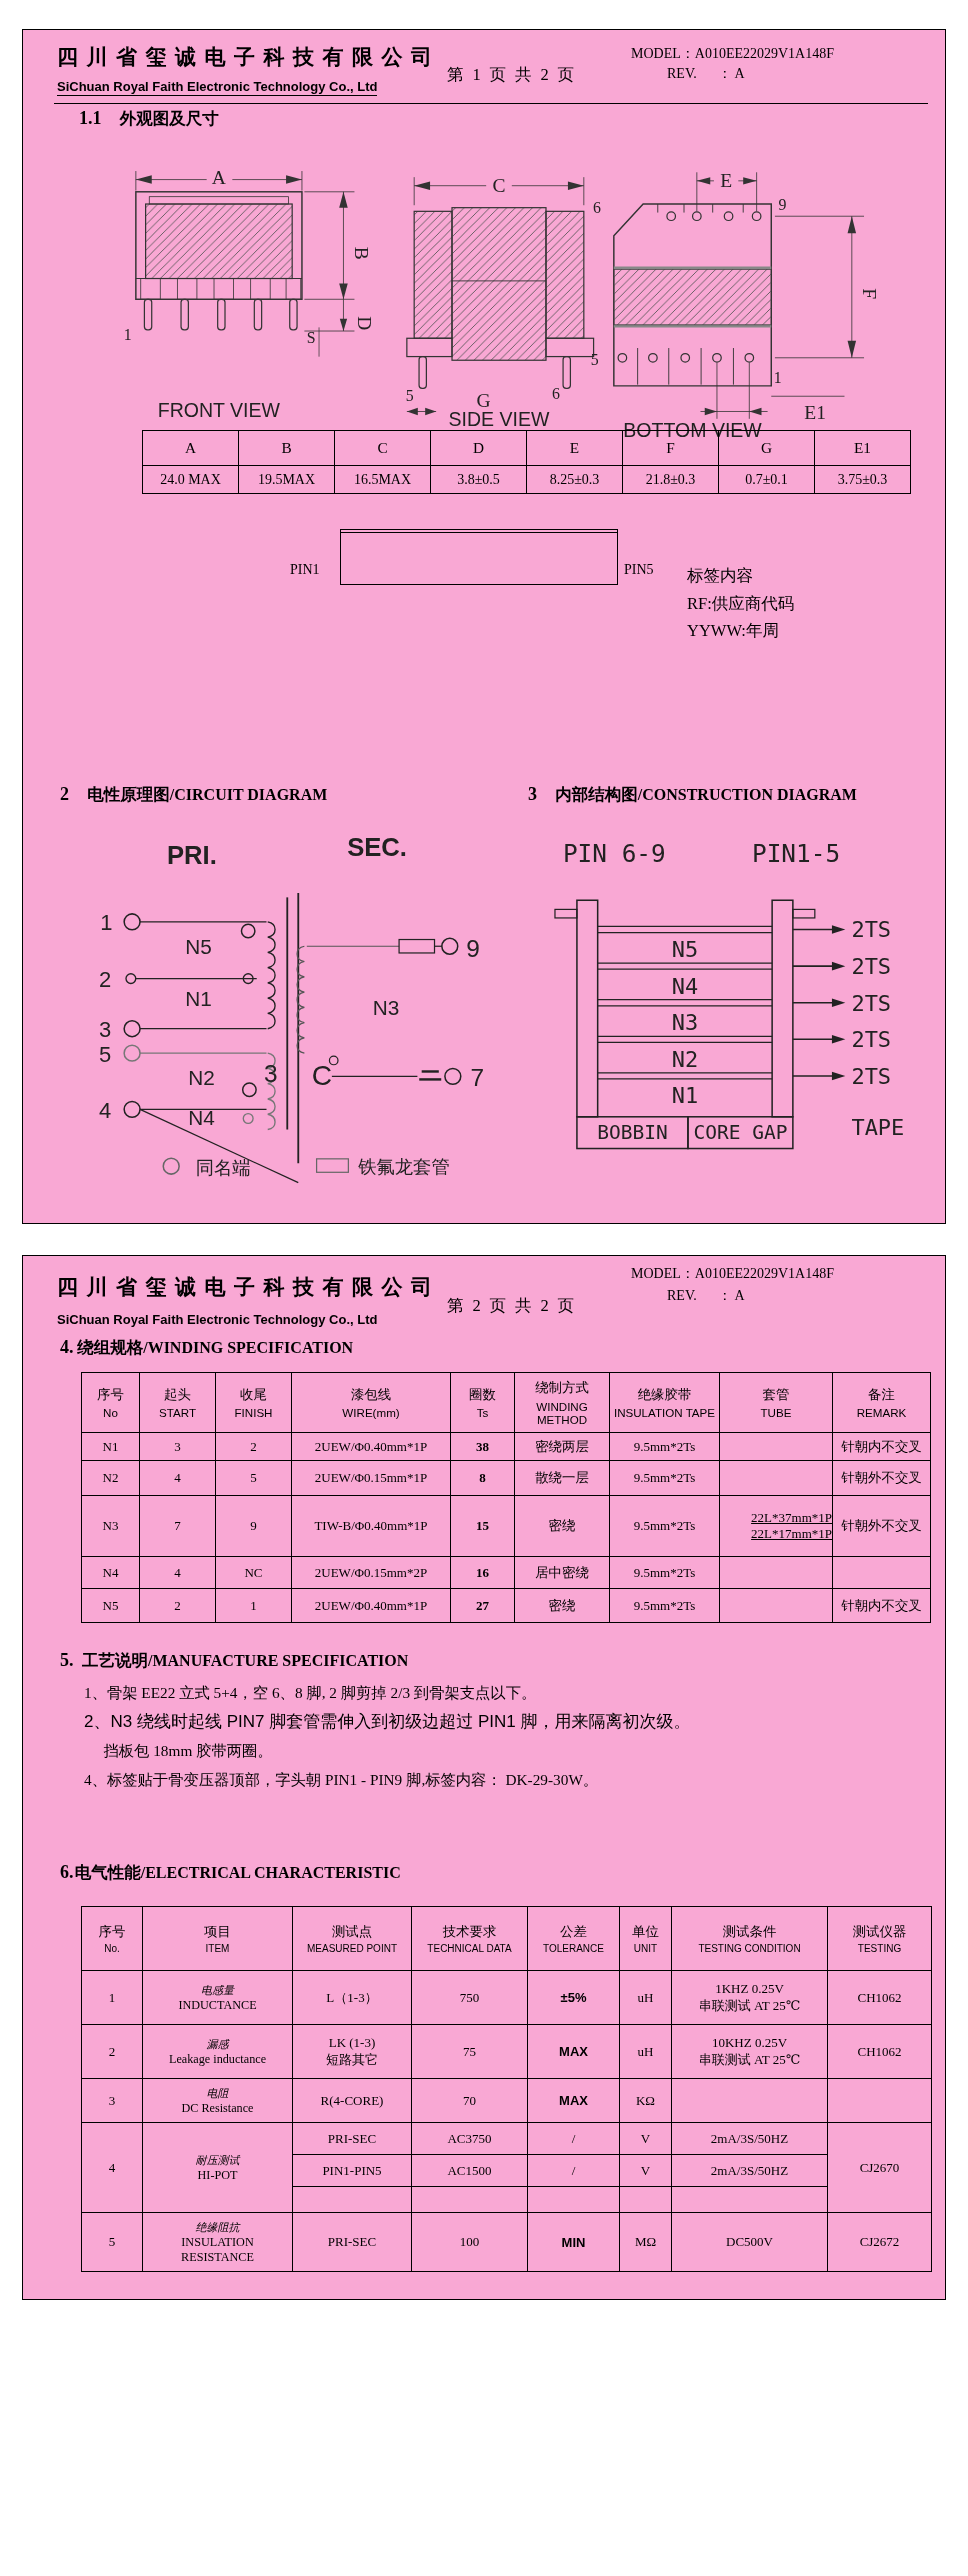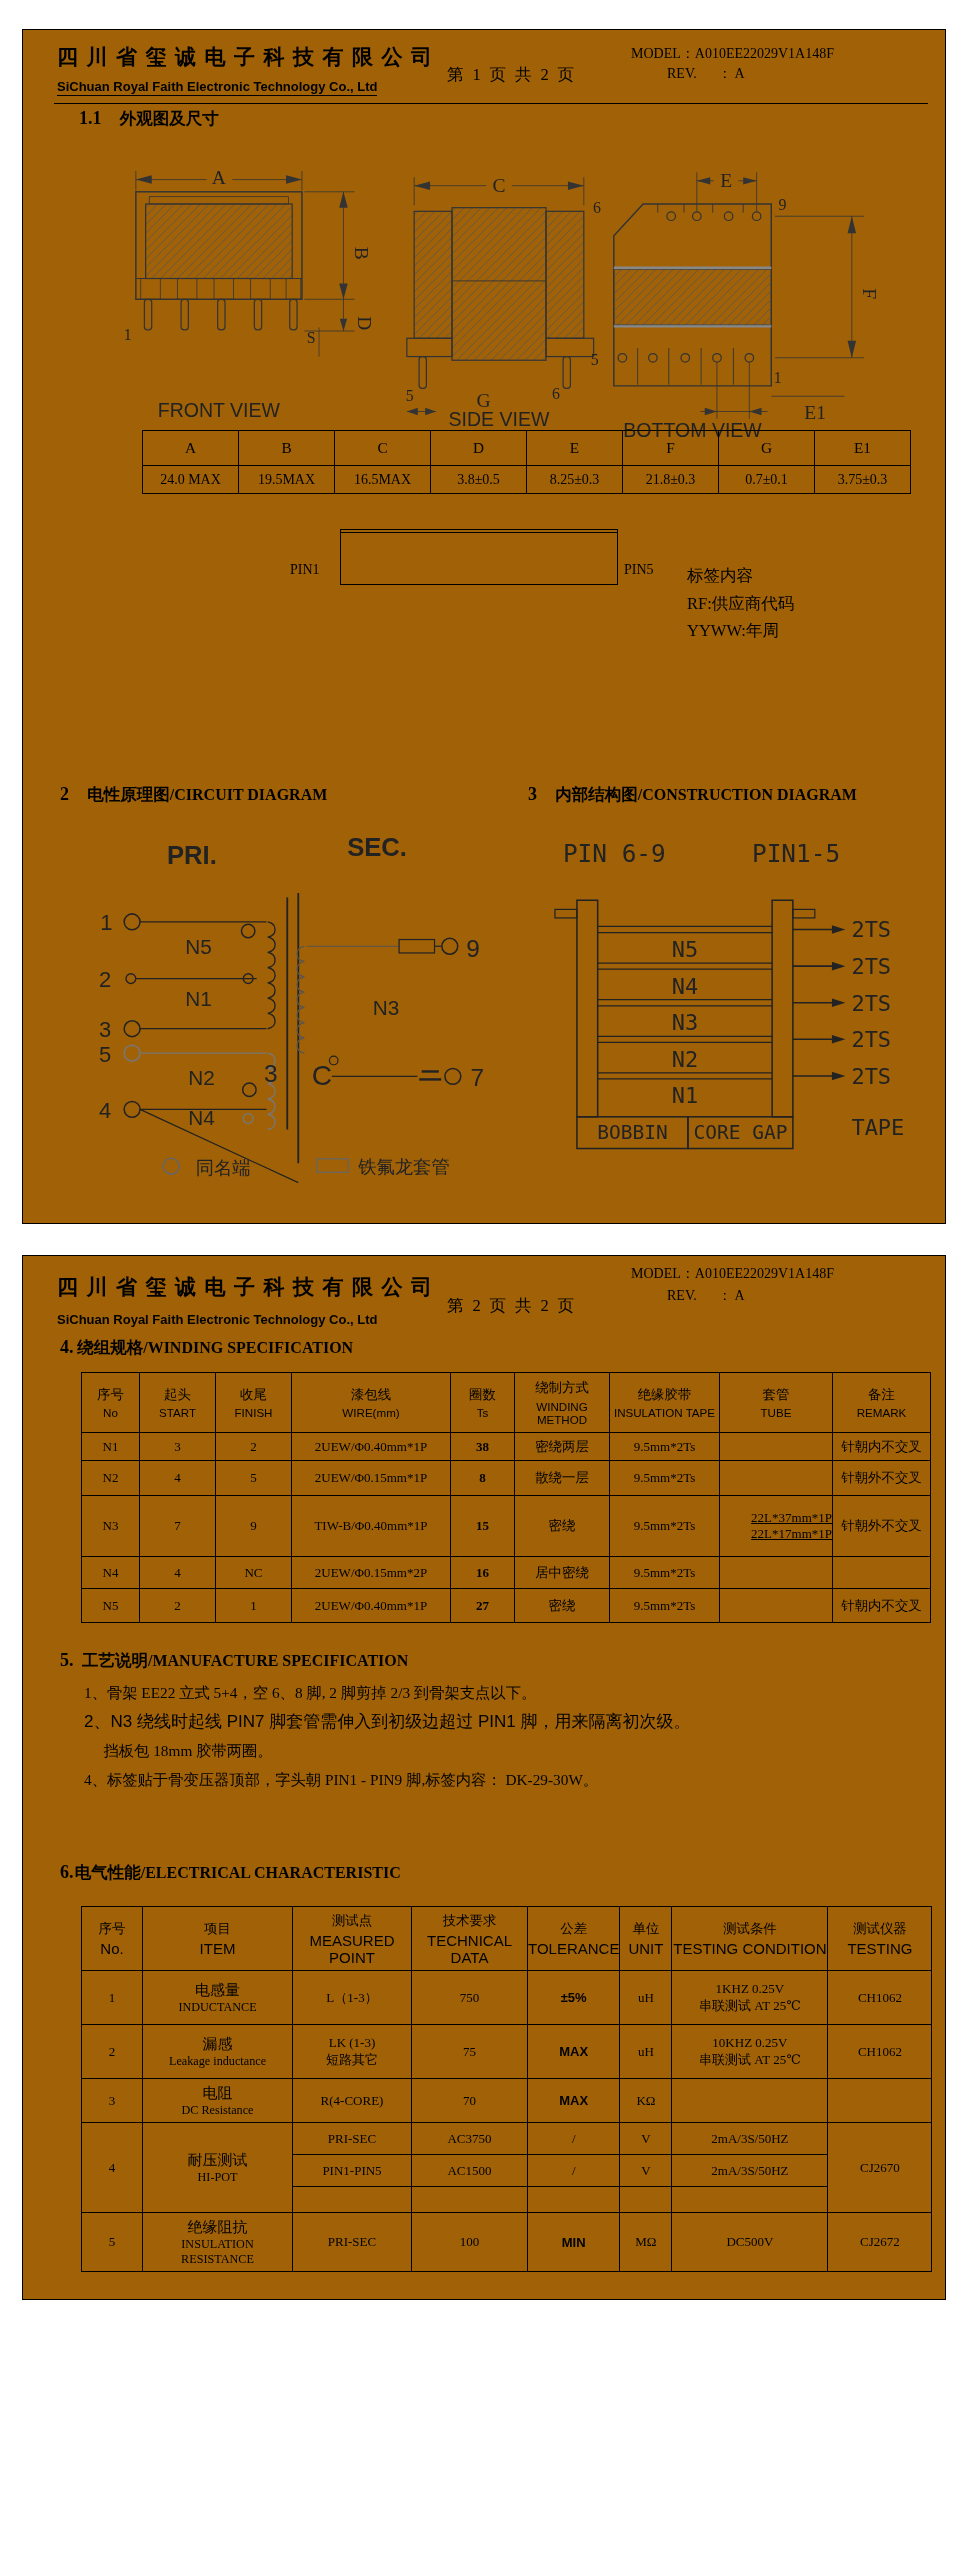--- a/index.html
+++ b/index.html
@@ -1,18 +1,18 @@
 <!DOCTYPE html>
 <html style="font-size:9.8px"><head>
 <meta charset="utf-8">
 <style>
   * { margin:0; padding:0; box-sizing:border-box; }
   body { width:968px; height:2576px; background:#fff; position:relative;
          font-family:"Liberation Serif","DejaVu Serif",serif; color:#000; }
-  .page { position:absolute; left:22px; width:924px; background:#a16207; border:1.2px solid #000; }
+  .page { position:absolute; left:22px; width:924px; background:#f9a8d4; border:1.2px solid #000; }
   #page1 { top:29px; height:1195px; }
   #page2 { top:1255px; height:1045px; }
 
   .company-cn { position:absolute; left:34px; top:13.4px; font-family:"Liberation Sans","DejaVu Sans",sans-serif;
                 font-weight:bold; font-size:21px; letter-spacing:8.5px; white-space:nowrap; }
   .company-en { position:absolute; left:34px; top:49px; font-family:"Liberation Sans","DejaVu Sans",sans-serif;
                 font-weight:bold; font-size:13px; }
   .underlined { border-bottom:1.8px solid #000; padding-bottom:1.2px; }
   .page-info { position:absolute; left:424px; top:34px; font-size:16.5px; letter-spacing:2.4px; white-space:nowrap; }
   .model-line { position:absolute; left:608px; top:14.7px; font-size:14px; white-space:nowrap; }
@@ -57,23 +57,23 @@
   .winding td.bold { font-weight:bold; }
 
   .spec-items { position:absolute; left:61px; top:422px; font-size:15.3px; line-height:29px; white-space:nowrap; }
   .spec-item.large { font-size:17px; font-family:"Liberation Sans","DejaVu Sans",sans-serif; }
   .spec-item.cont { padding-left:19.5px; }
 
   table.elec { position:absolute; left:58px; top:650px; border-collapse:collapse; text-align:center; table-layout:fixed; }
   .elec th, .elec td { border:1.2px solid #000; overflow:hidden; }
   .elec th { font-weight:normal; height:64px; }
   .elec .h-cn { font-size:13.4px; }
-  .elec .h-en { font-family:"Liberation Sans","DejaVu Sans",sans-serif; font-size:15px; margin-top:2px; }
+  .elec .h-en { font-family:"Liberation Sans","DejaVu Sans",sans-serif; font-size:10px; margin-top:2px; }
   .elec td { font-size:13px; }
-  .elec .i-cn { font-size:15px; }
+  .elec .i-cn { font-size:11px;font-style:italic; }
   .elec .i-en { font-size:12.2px; }
   .elec td.boldsans { font-family:"Liberation Sans","DejaVu Sans",sans-serif; font-weight:bold; }
 </style>
 </head>
 <body>
 
 <div class="page" id="page1">
   <div class="company-cn">四川省玺诚电子科技有限公司</div>
   <div class="company-en underlined">SiChuan Royal Faith Electronic Technology Co., Ltd</div>
   <div class="page-info">第 1 页 共 2 页</div>

